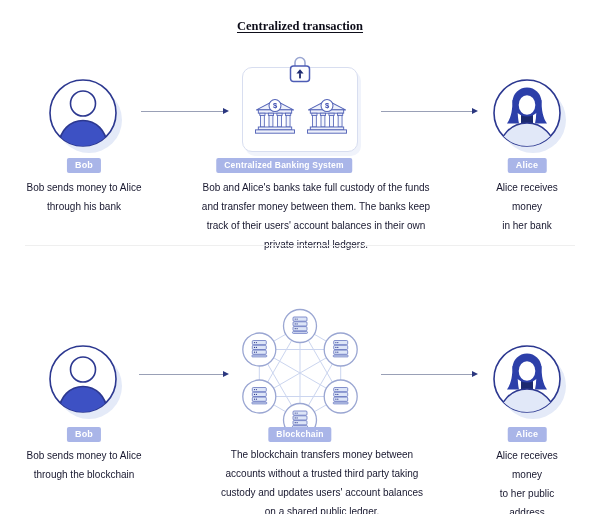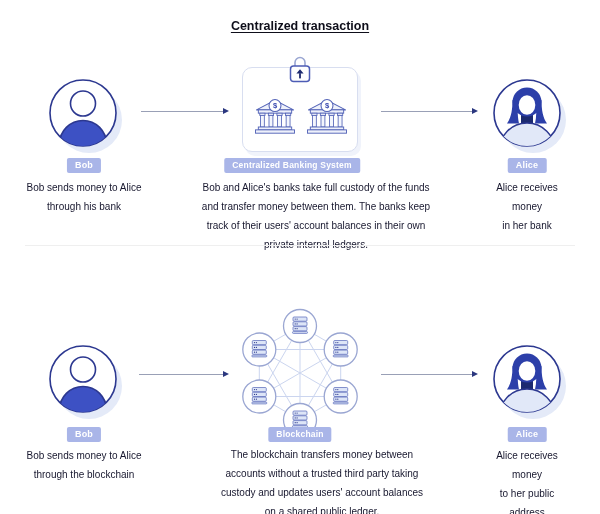--- a/index.html
+++ b/index.html
@@ -5,21 +5,21 @@
   html,body { margin:0; padding:0; background:#fff; }
   .canvas {
     position:relative; width:600px; height:514px; background:#ffffff;
     font-family:"Liberation Sans", sans-serif; color:#17172e; overflow:hidden;
   }
   .abs { position:absolute; }
   .title {
     position:absolute; left:0; width:600px; text-align:center;
     font-size:12.5px; font-weight:bold; color:#0e0e1a;
   }
-  .title span { text-decoration:underline; text-underline-offset:2px; }
+  .title span { text-decoration:underline; text-underline-offset:2px;font-family:Liberation Serif, serif; }
   .badge {
     position:absolute; transform:translateX(-50%);
     background:#a9b5e8; color:#ffffff; font-weight:bold; font-size:8.5px;
     letter-spacing:.2px; height:15px; line-height:15px; padding:0 8px;
     border-radius:2px; white-space:nowrap; text-align:right;
   }
   .caption {
     position:absolute; transform:translateX(-50%);
     font-size:10px; line-height:19px; text-align:center;
     white-space:pre-line; color:#17172e;
@@ -99,21 +99,21 @@
       <rect x="25" y="17" width="5.5" height="2.3"></rect>
         <rect x="25.7" y="19.3" width="4.1" height="12.2"></rect>
       <rect x="34" y="17" width="5.5" height="2.3"></rect>
         <rect x="34.7" y="19.3" width="4.1" height="12.2"></rect>
     </g>
     <rect x="5.5" y="31.5" width="35" height="3" fill="#eef1fb" stroke="#5565b8" stroke-width="1"></rect>
     <rect x="2.5" y="34.5" width="41" height="3.5" fill="#eef1fb" stroke="#5565b8" stroke-width="1"></rect>
     <circle cx="23" cy="9" r="6.3" fill="#ffffff" stroke="#5565b8" stroke-width="1.1"></circle>
     <text x="23" y="12" text-anchor="middle" font-size="8" font-weight="bold" fill="#3a4ab0">$</text>
   </svg>
-  <div class="badge" style="left:292px; top:158px;">Centralized Banking System</div>
+  <div class="badge" style="left:284px; top:158px;">Centralized Banking System</div>
   <div class="caption" style="left:316px; top:178px;text-align:center;">Bob and Alice's banks take full custody of the funds
 and transfer money between them. The banks keep
 track of their users' account balances in their own
 private internal ledgers.</div>
 
   <div class="arrow" style="left:381px; top:111px; width:95px;"></div>
 
   <svg class="abs" style="left:491px; top:77px;" width="78" height="78" viewBox="0 0 78 78">
     <circle cx="42" cy="43" r="33" fill="#e4eaf8"></circle>
     <circle cx="36" cy="36" r="33" fill="#ffffff" stroke="#2c3890" stroke-width="1.6"></circle>

